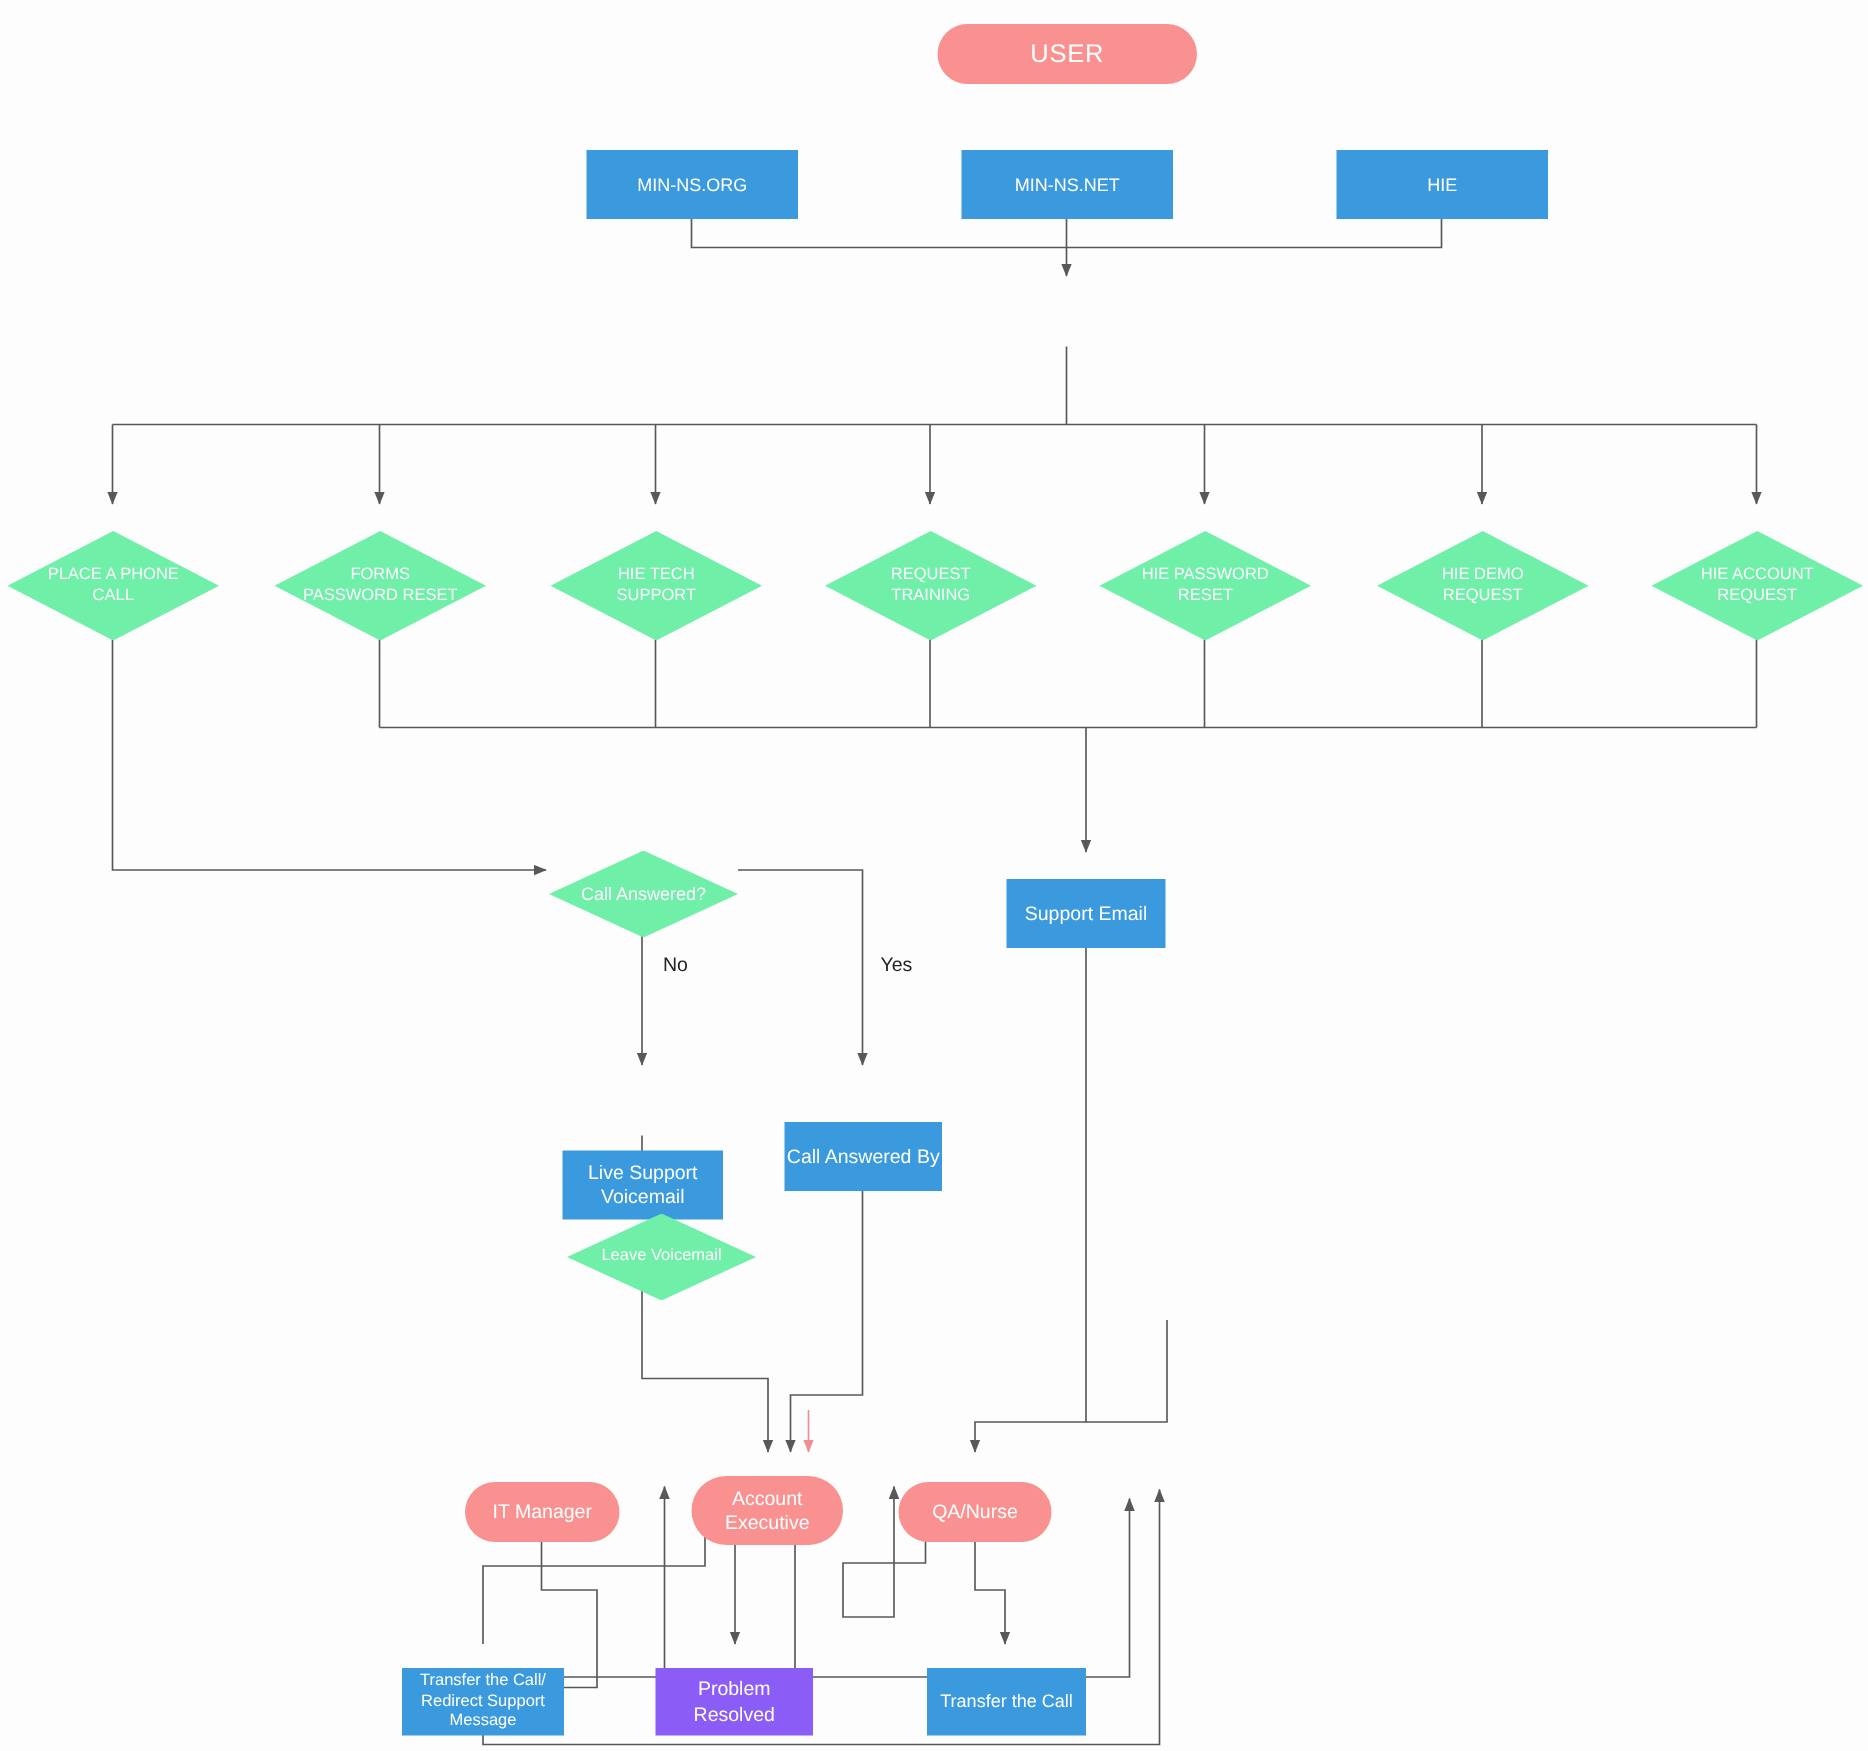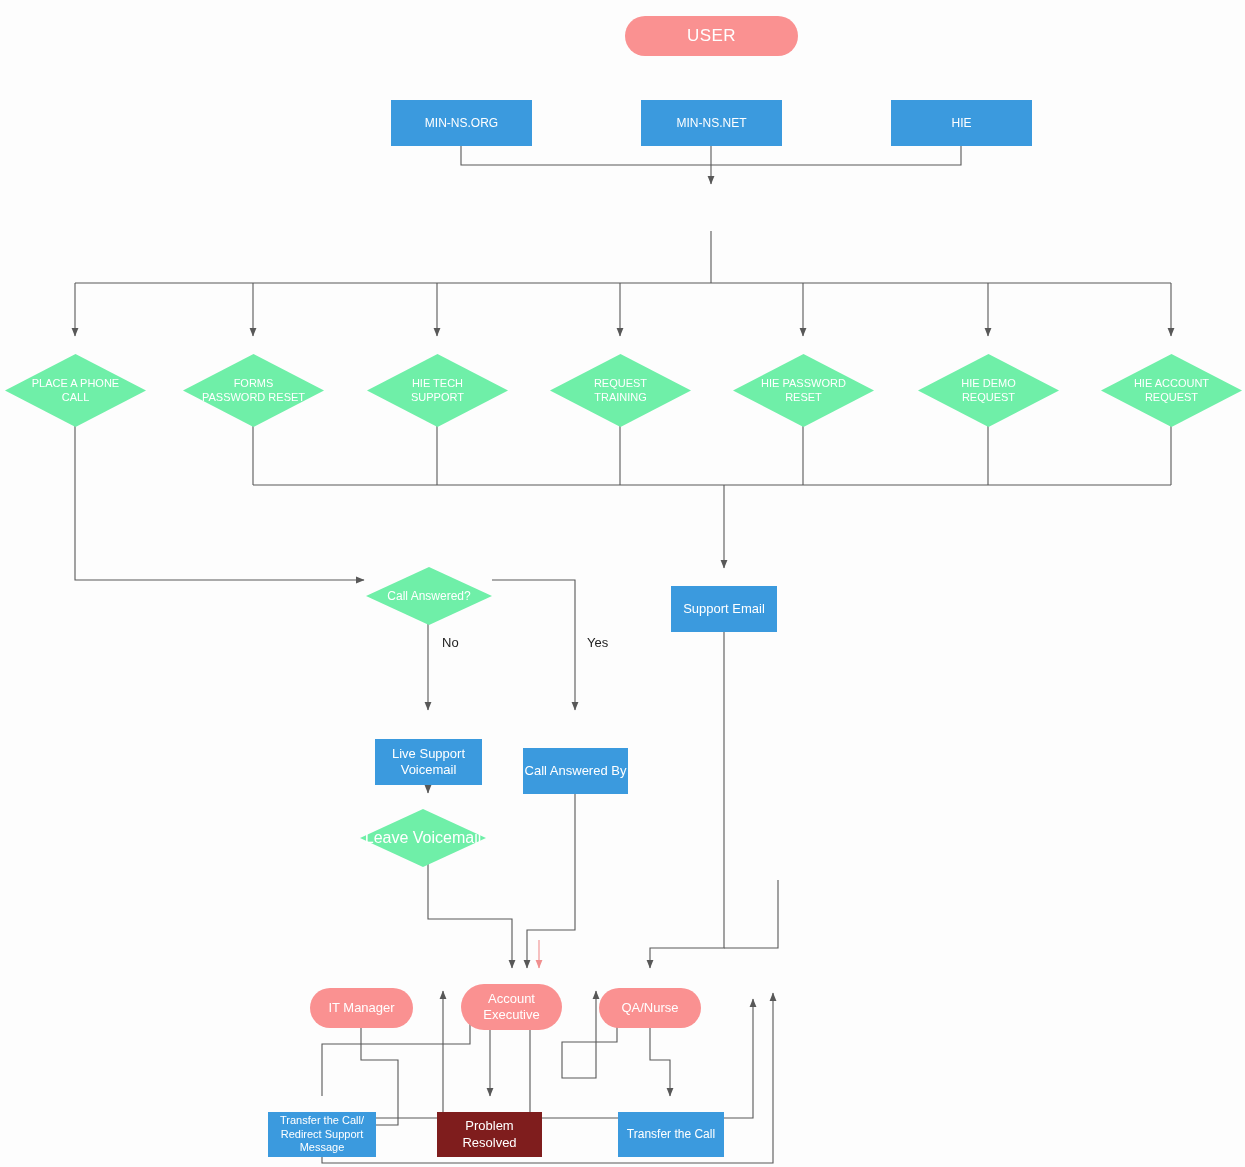--- a/index.html
+++ b/index.html
@@ -30,21 +30,21 @@
     justify-content: center;
     text-align: center;
     color: #ffffff;
     line-height: 1.25;
     white-space: pre-line;
     z-index: 2;
     margin-top: 16px;
   }
   .n-rect   { background: #3b9ade; font-size: 12px; }
   .n-pill   { background: #fa9191; border-radius: 30px; font-size: 13px; }
-  .n-yellow { background: #7f1d1d; font-size: 13px; color:#ffffff; }
+  .n-yellow { background: #8b5cf6; font-size: 13px; color:#ffffff; }
   .n-diamond {
     background: transparent;
     font-size: 11px;
   }
   .n-diamond .dshape {
     position: absolute;
     left: 0; top: 0;
     width: 100%; height: 100%;
     background: #6fefa8;
     clip-path: polygon(50% 0%, 100% 50%, 50% 100%, 0% 50%);
@@ -205,30 +205,30 @@
 
   <div class="node n-diamond" style="left:366px; top:551px; width:126px; height:58px; font-size:12px;">
     <span class="dshape"></span>
     <span class="dtext">Call Answered?</span>
   </div>
 
   <div class="node n-rect" style="left:671px; top:570px; width:106px; height:46px; font-size:13px;">
     <span>Support Email</span>
   </div>
 
-  <div class="node n-rect" style="left:375px; top:723px; width:107px; height:46px; font-size:13px;">
+  <div class="node n-rect" style="left:375px; top:751px; width:107px; height:46px; font-size:13px;">
     <span>Live Support
 Voicemail</span>
   </div>
 
   <div class="node n-rect" style="left:523px; top:732px; width:105px; height:46px; font-size:13px;">
     <span>Call Answered By</span>
   </div>
 
-  <div class="node n-diamond" style="left:360px; top:793px; width:126px; height:58px; font-size:16px;">
+  <div class="node n-diamond" style="left:378px; top:793px; width:126px; height:58px; font-size:11px;">
     <span class="dshape"></span>
     <span class="dtext">Leave Voicemail</span>
   </div>
 
   <div class="node n-pill" style="left:310px; top:972px; width:103px; height:40px;">
     <span>IT Manager</span>
   </div>
 
   <div class="node n-pill" style="left:461px; top:968px; width:101px; height:46px;">
     <span>Account

